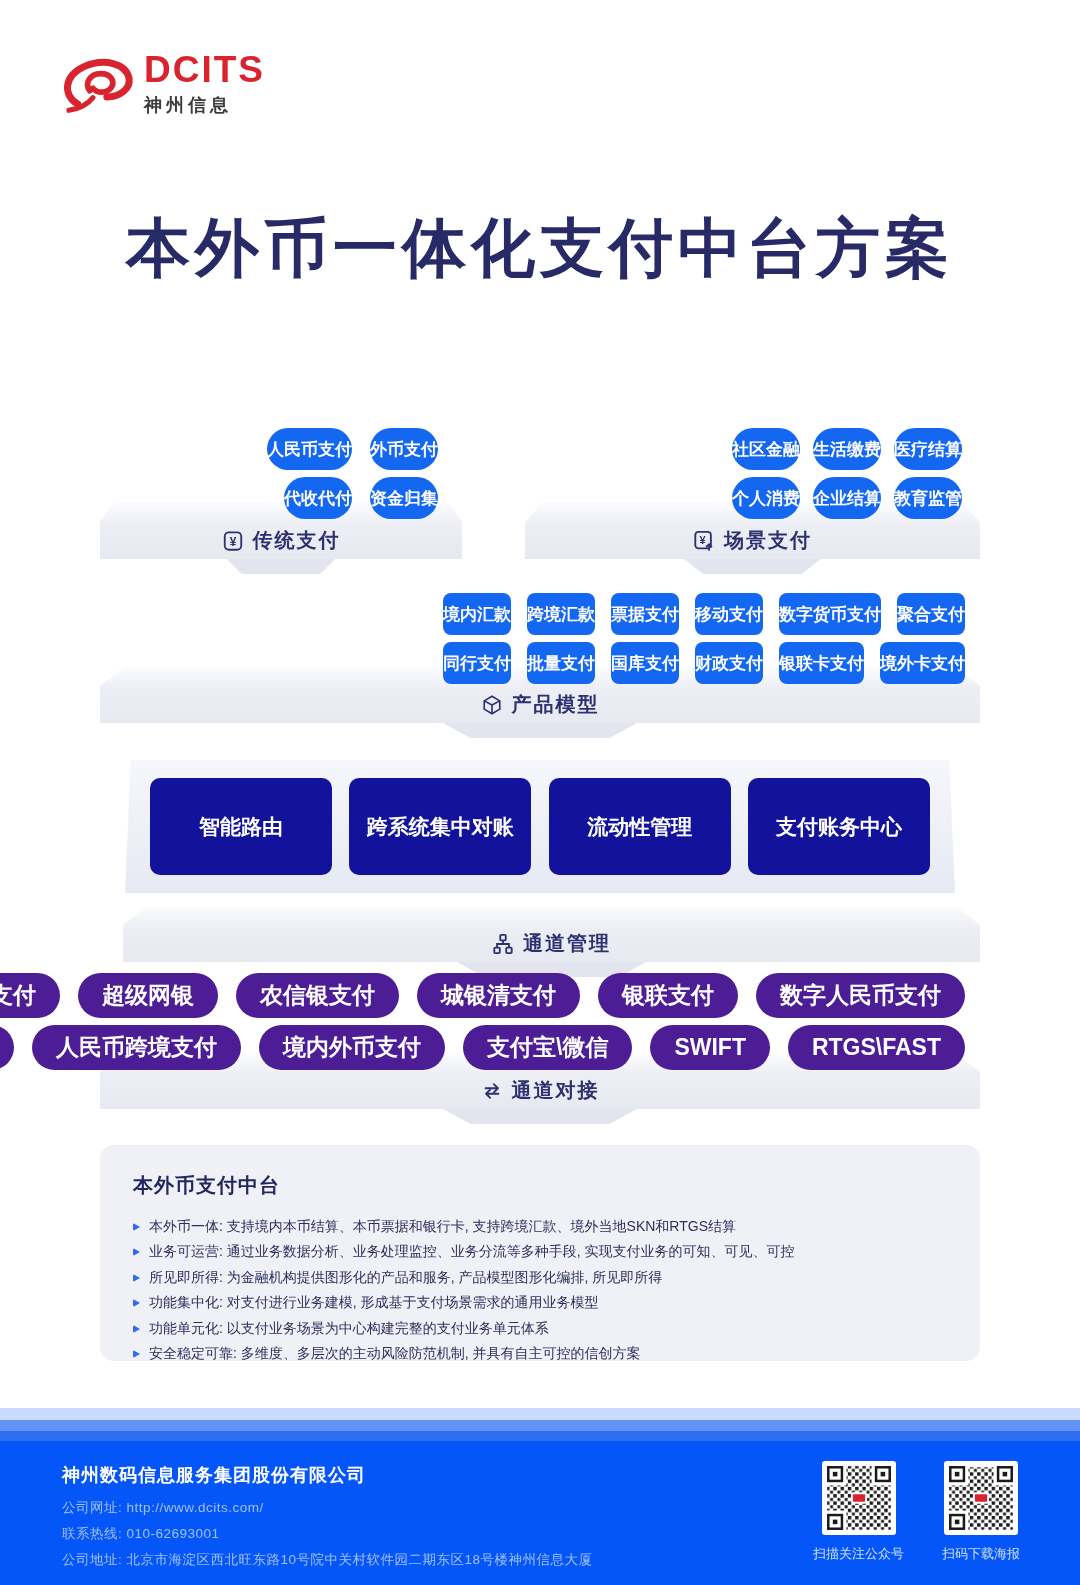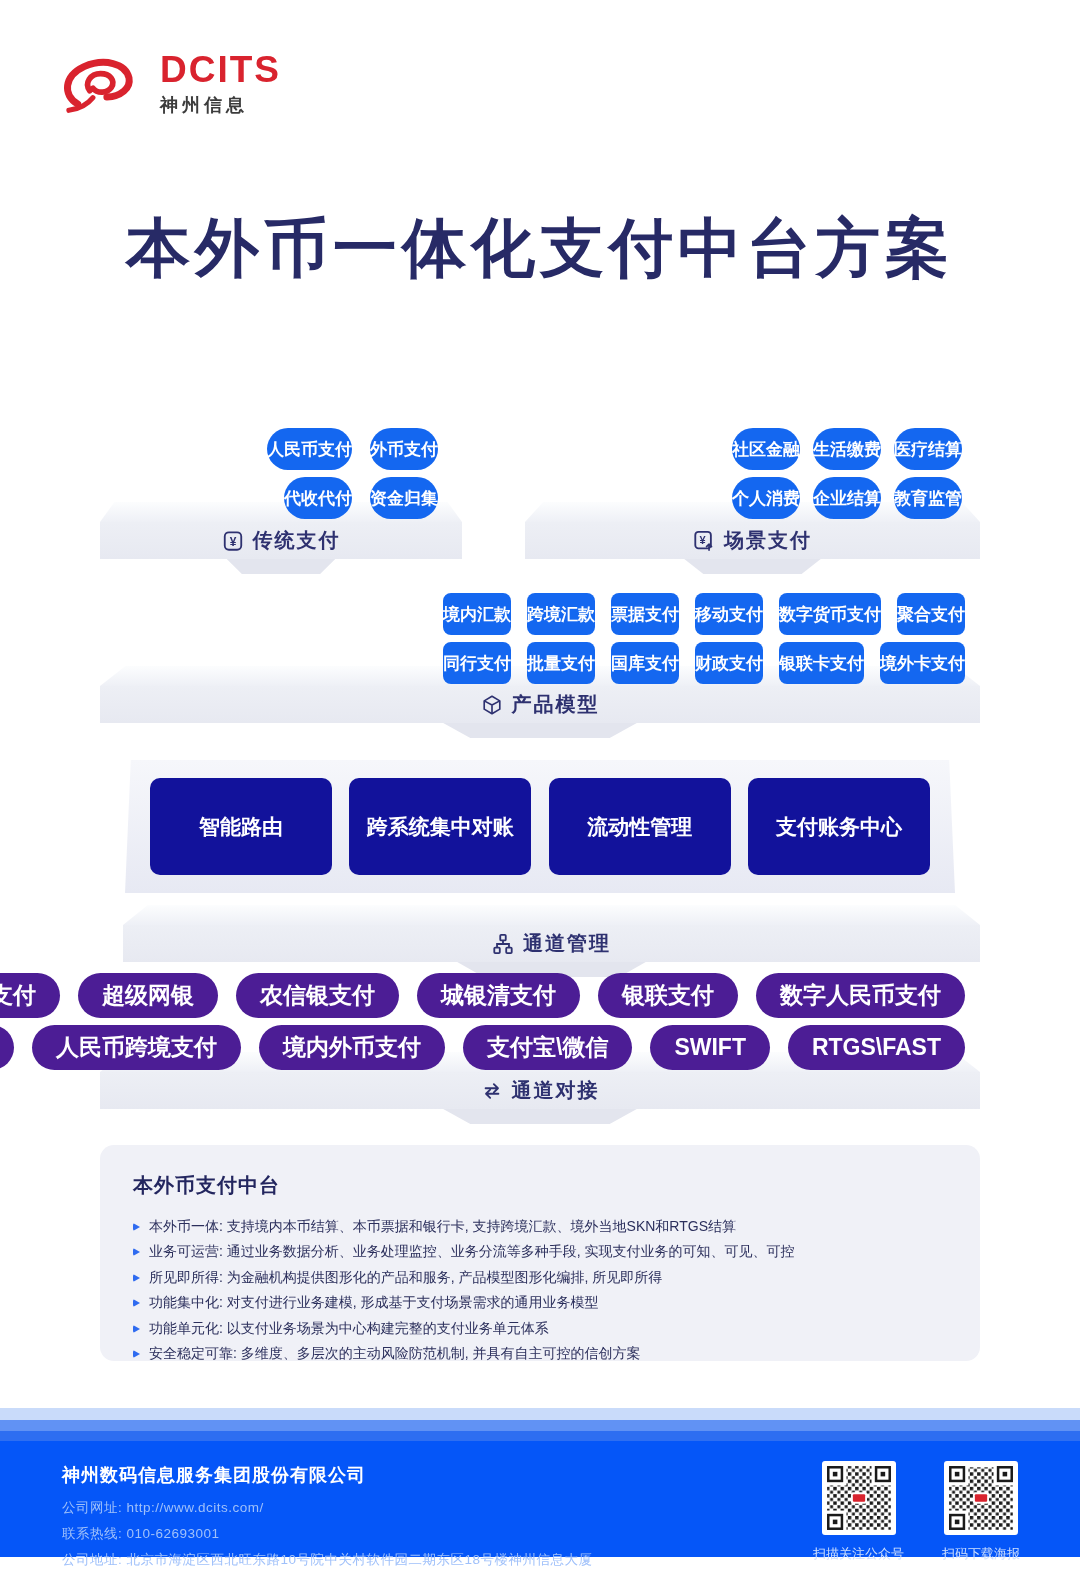--- a/index.html
+++ b/index.html
@@ -1,20 +1,20 @@
 <!DOCTYPE html>
 <html><head>
 <meta charset="utf-8">
 <style>
   * { margin:0; padding:0; box-sizing:border-box; }
   body { background:#ffffff; font-family:"Liberation Sans","DejaVu Sans",sans-serif; }
   .page { position:relative; width:1080px; height:1585px; background:#ffffff; overflow:hidden; margin:0 auto; }
 
   
-  .logo { position:absolute; left:60px; top:50px; display:flex; align-items:center; gap:24px; }
+  .logo { position:absolute; left:60px; top:50px; display:flex; align-items:center; gap:8px; }
   .logo-text .brand { color:#d9232e; font-size:37px; font-weight:bold; letter-spacing:2px; line-height:40px; }
   .logo-text .brand-cn { color:#3c3c3c; font-size:18px; font-weight:bold; letter-spacing:4px; line-height:30px; }
 
   
   .title { position:absolute; top:202px; left:0; width:100%; text-align:center;
            font-size:64px; font-weight:800; color:#272a66; letter-spacing:5px; line-height:92px; }
   .intro { position:absolute; top:320px; left:62px; width:956px; font-size:15px;
            line-height:26.5px; color:#333851; text-align:justify; }
 
   
@@ -79,21 +79,21 @@
   .infobox-title { font-size:20px; font-weight:bold; color:#23265f; margin-bottom:15px; letter-spacing:1px; }
   .bullet { display:flex; align-items:center; gap:9px; height:25.5px; font-size:14px; color:#2b2f5c; }
   .tri { width:0; height:0; border-left:7px solid #2f6bf0; border-top:4.5px solid transparent;
          border-bottom:4.5px solid transparent; border-radius:2px; flex:none; }
 
   
   .footer { position:absolute; top:1408px; left:0; width:1080px; height:177px; }
   .stripe1 { height:12px; background:#c9dbfa; }
   .stripe2 { height:11px; background:#6192f4; }
   .stripe3 { height:10px; background:#2e6ef1; }
-  .footer-main { height:116px; background:#0556f8; position:relative; }
+  .footer-main { height:144px; background:#0556f8; position:relative; }
   .f-company { position:absolute; left:62px; top:22px; color:#ffffff; font-size:18px;
                font-weight:bold; letter-spacing:1px; }
   .f-line { position:absolute; left:62px; color:#9fc0fa; font-size:13.5px; letter-spacing:0.5px; }
   .f-line.l0 { top:58px; } .f-line.l1 { top:84px; } .f-line.l2 { top:110px; }
   .qr-wrap { position:absolute; right:60px; top:20px; display:flex; gap:38px; }
   .qr-item { display:flex; flex-direction:column; align-items:center; gap:10px; }
   .qr-box { width:74px; height:74px; background:#fff; border-radius:3px; padding:4px; }
   .qr-box svg { width:100%; height:100%; display:block; }
   .qr-caption { font-size:13px; color:#cfe0fd; }
 

